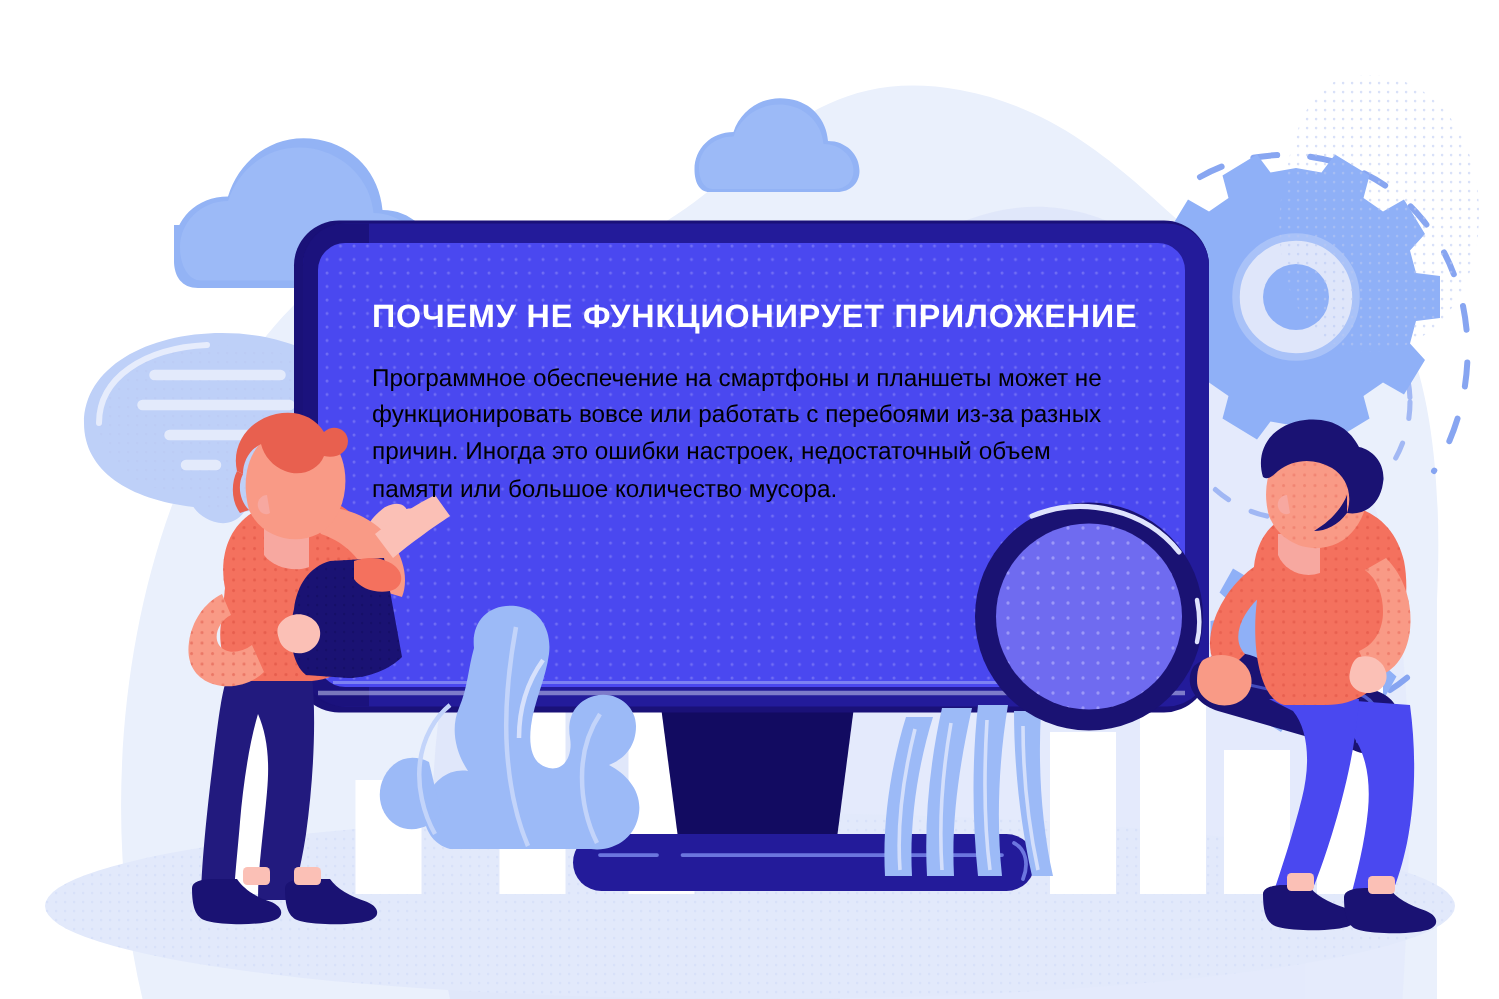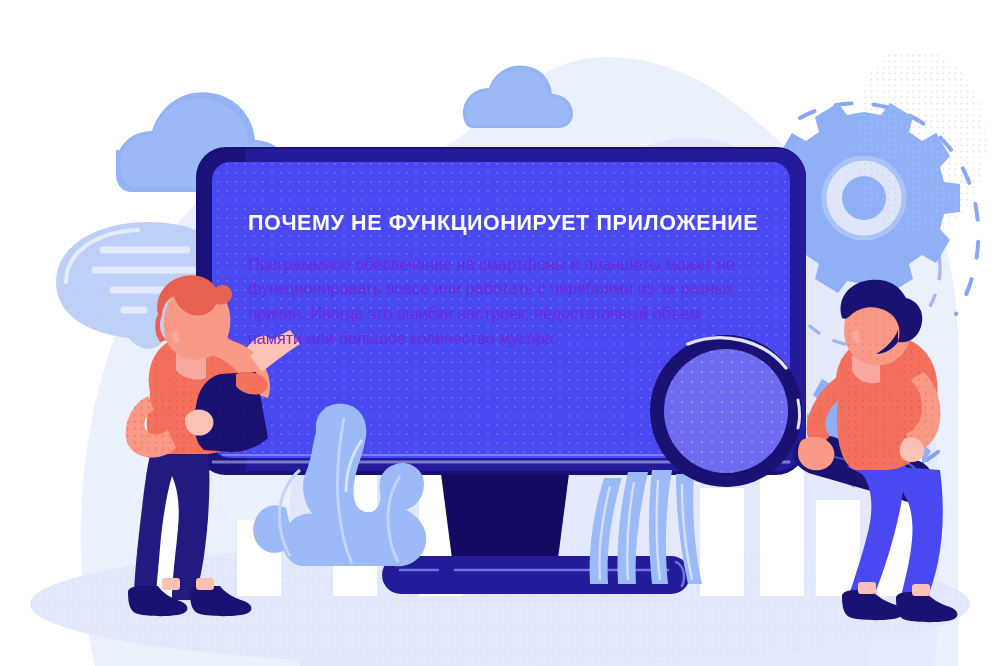--- a/index.html
+++ b/index.html
@@ -20,39 +20,39 @@
   #stage svg.layer {
     position: absolute;
     left: 0;
     top: 0;
     width: 999px;
     height: 666px;
   }
   .screen-text-block {
     position: absolute;
     left: 248px;
-    top: 212px;
+    top: 200px;
     width: 510px;
     pointer-events: none;
   }
   .screen-title {
     font-family: "Liberation Sans", sans-serif;
     font-size: 21.5px;
     font-weight: bold;
     letter-spacing: 0.6px;
     color: #ffffff;
     margin: 0 0 16px 0;
     white-space: nowrap;
     line-height: 1.1;
   }
   .screen-body {
     font-family: "Liberation Sans", sans-serif;
     font-size: 16.2px;
     font-weight: normal;
-    color: #6d28d9;
+    color: #000000;
     line-height: 1.52;
     margin: 0;
     width: 495px;
   }
 </style>
 </head>
 <body>
 
 <div id="stage">
 

